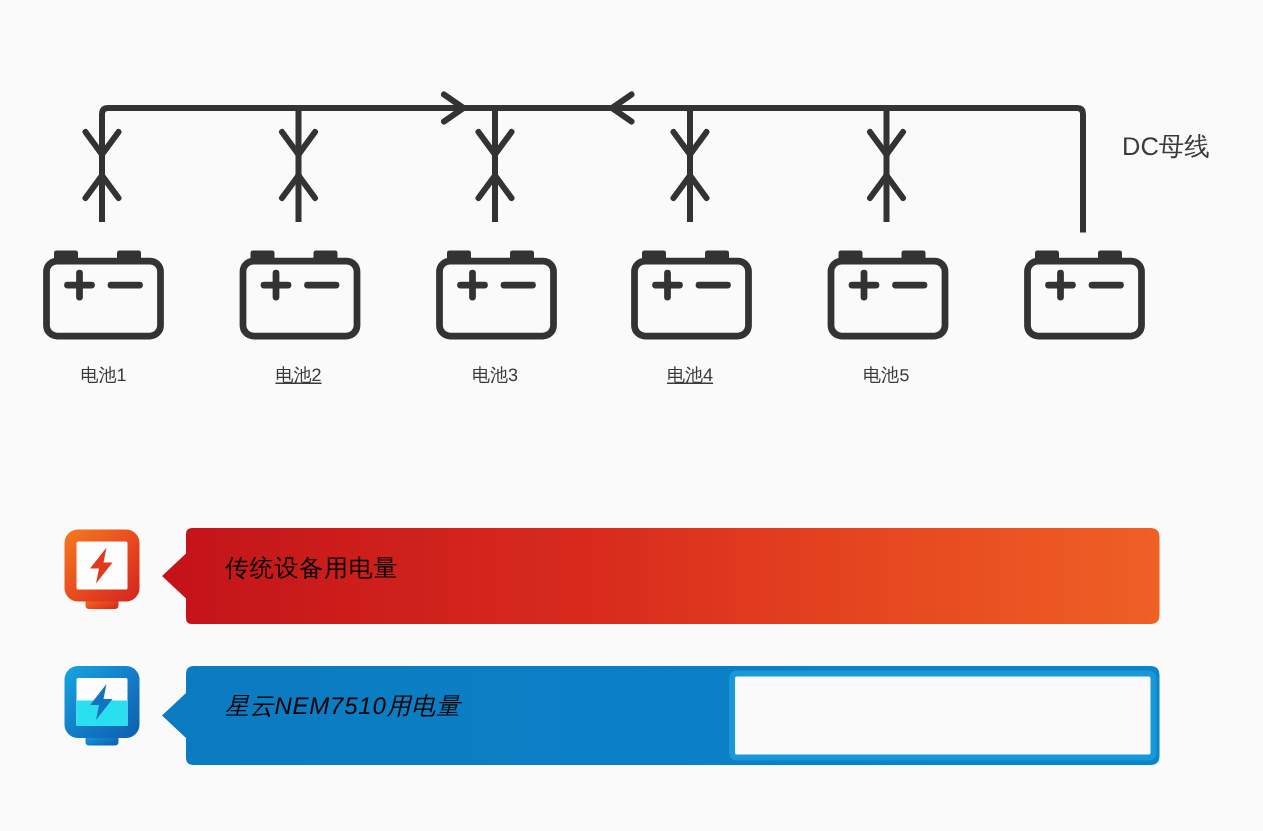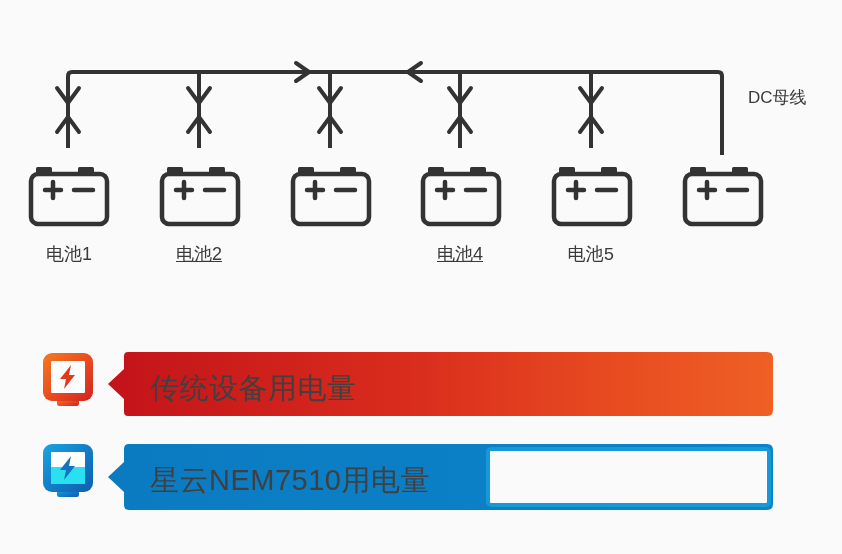--- a/index.html
+++ b/index.html
@@ -10,21 +10,21 @@
     overflow:hidden;
     position:relative;
   }
   #stage{position:absolute;left:0;top:0;width:842px;height:554px;}
 
   
   #circuit{position:absolute;left:0;top:0;width:842px;height:300px;}
 
   .bat-label{
     position:absolute;
-    font-size:18px;
+    font-size:12px;
     color:#3a3a3a;
     text-align:center;
     width:120px;
     white-space:nowrap;
   }
   #dc-label{
     position:absolute;
     left:736px;top:86px;
     font-size:17px;
     color:#3a3a3a;
@@ -42,28 +42,28 @@
     left:40px;top:2px;
     width:56px;height:64px;
   }
   .bar-wrap{
     position:absolute;
     left:108px;
     top:2px;
   }
   .bar-text{
     position:absolute;
-    color:#404040;
-    font-size:29px;
+    color:#000000;
+    font-size:16px;
     letter-spacing:0.5px;
     white-space:nowrap;
     pointer-events:none;
   }
   #red-text{left:150px;top:369px;}
-  #blue-text{left:150px;top:461px;}
+  #blue-text{left:150px;top:461px;font-style:italic;}
 </style>
 </head>
 <body>
 
 <div id="stage">
 
   <div id="circuit">
     <svg width="842" height="300" viewBox="0 0 842 300">
 
       <path d="M68,148 L68,76 Q68,72 72,72 L718,72 Q722,72 722,76 L722,155" fill="none" stroke="#333333" stroke-width="4" stroke-linecap="butt"></path>
@@ -145,20 +145,21 @@
         <rect x="690" y="167" width="16" height="7" rx="1.5" fill="#333333"></rect>
         <rect x="732" y="167" width="16" height="7" rx="1.5" fill="#333333"></rect>
         <rect x="685" y="174" width="76" height="50" rx="7" fill="none" stroke="#333333" stroke-width="4.5"></rect>
         <path d="M699,190 L715,190 M707,182 L707,198" stroke="#333333" stroke-width="4.5" stroke-linecap="round"></path>
         <path d="M728,190 L747,190" stroke="#333333" stroke-width="4.5" stroke-linecap="round"></path>
       </g>
     </svg>
 
     <div class="bat-label" style="left:9px;top:242px;">电池1</div>
     <div class="bat-label" style="left:139px;top:242px;text-decoration:underline;">电池2</div>
+    <div class="bat-label" style="left:270px;top:242px;">电池3</div>
     <div class="bat-label" style="left:400px;top:242px;text-decoration:underline;">电池4</div>
     <div class="bat-label" style="left:531px;top:242px;font-family:Liberation Mono, monospace;">电池5</div>
 
     <div id="dc-label">DC母线</div>
   </div>
 
   <div class="bar-row" id="row-red">
 
     <div class="bar-icon">
       <svg width="56" height="64" viewBox="0 0 56 64">

